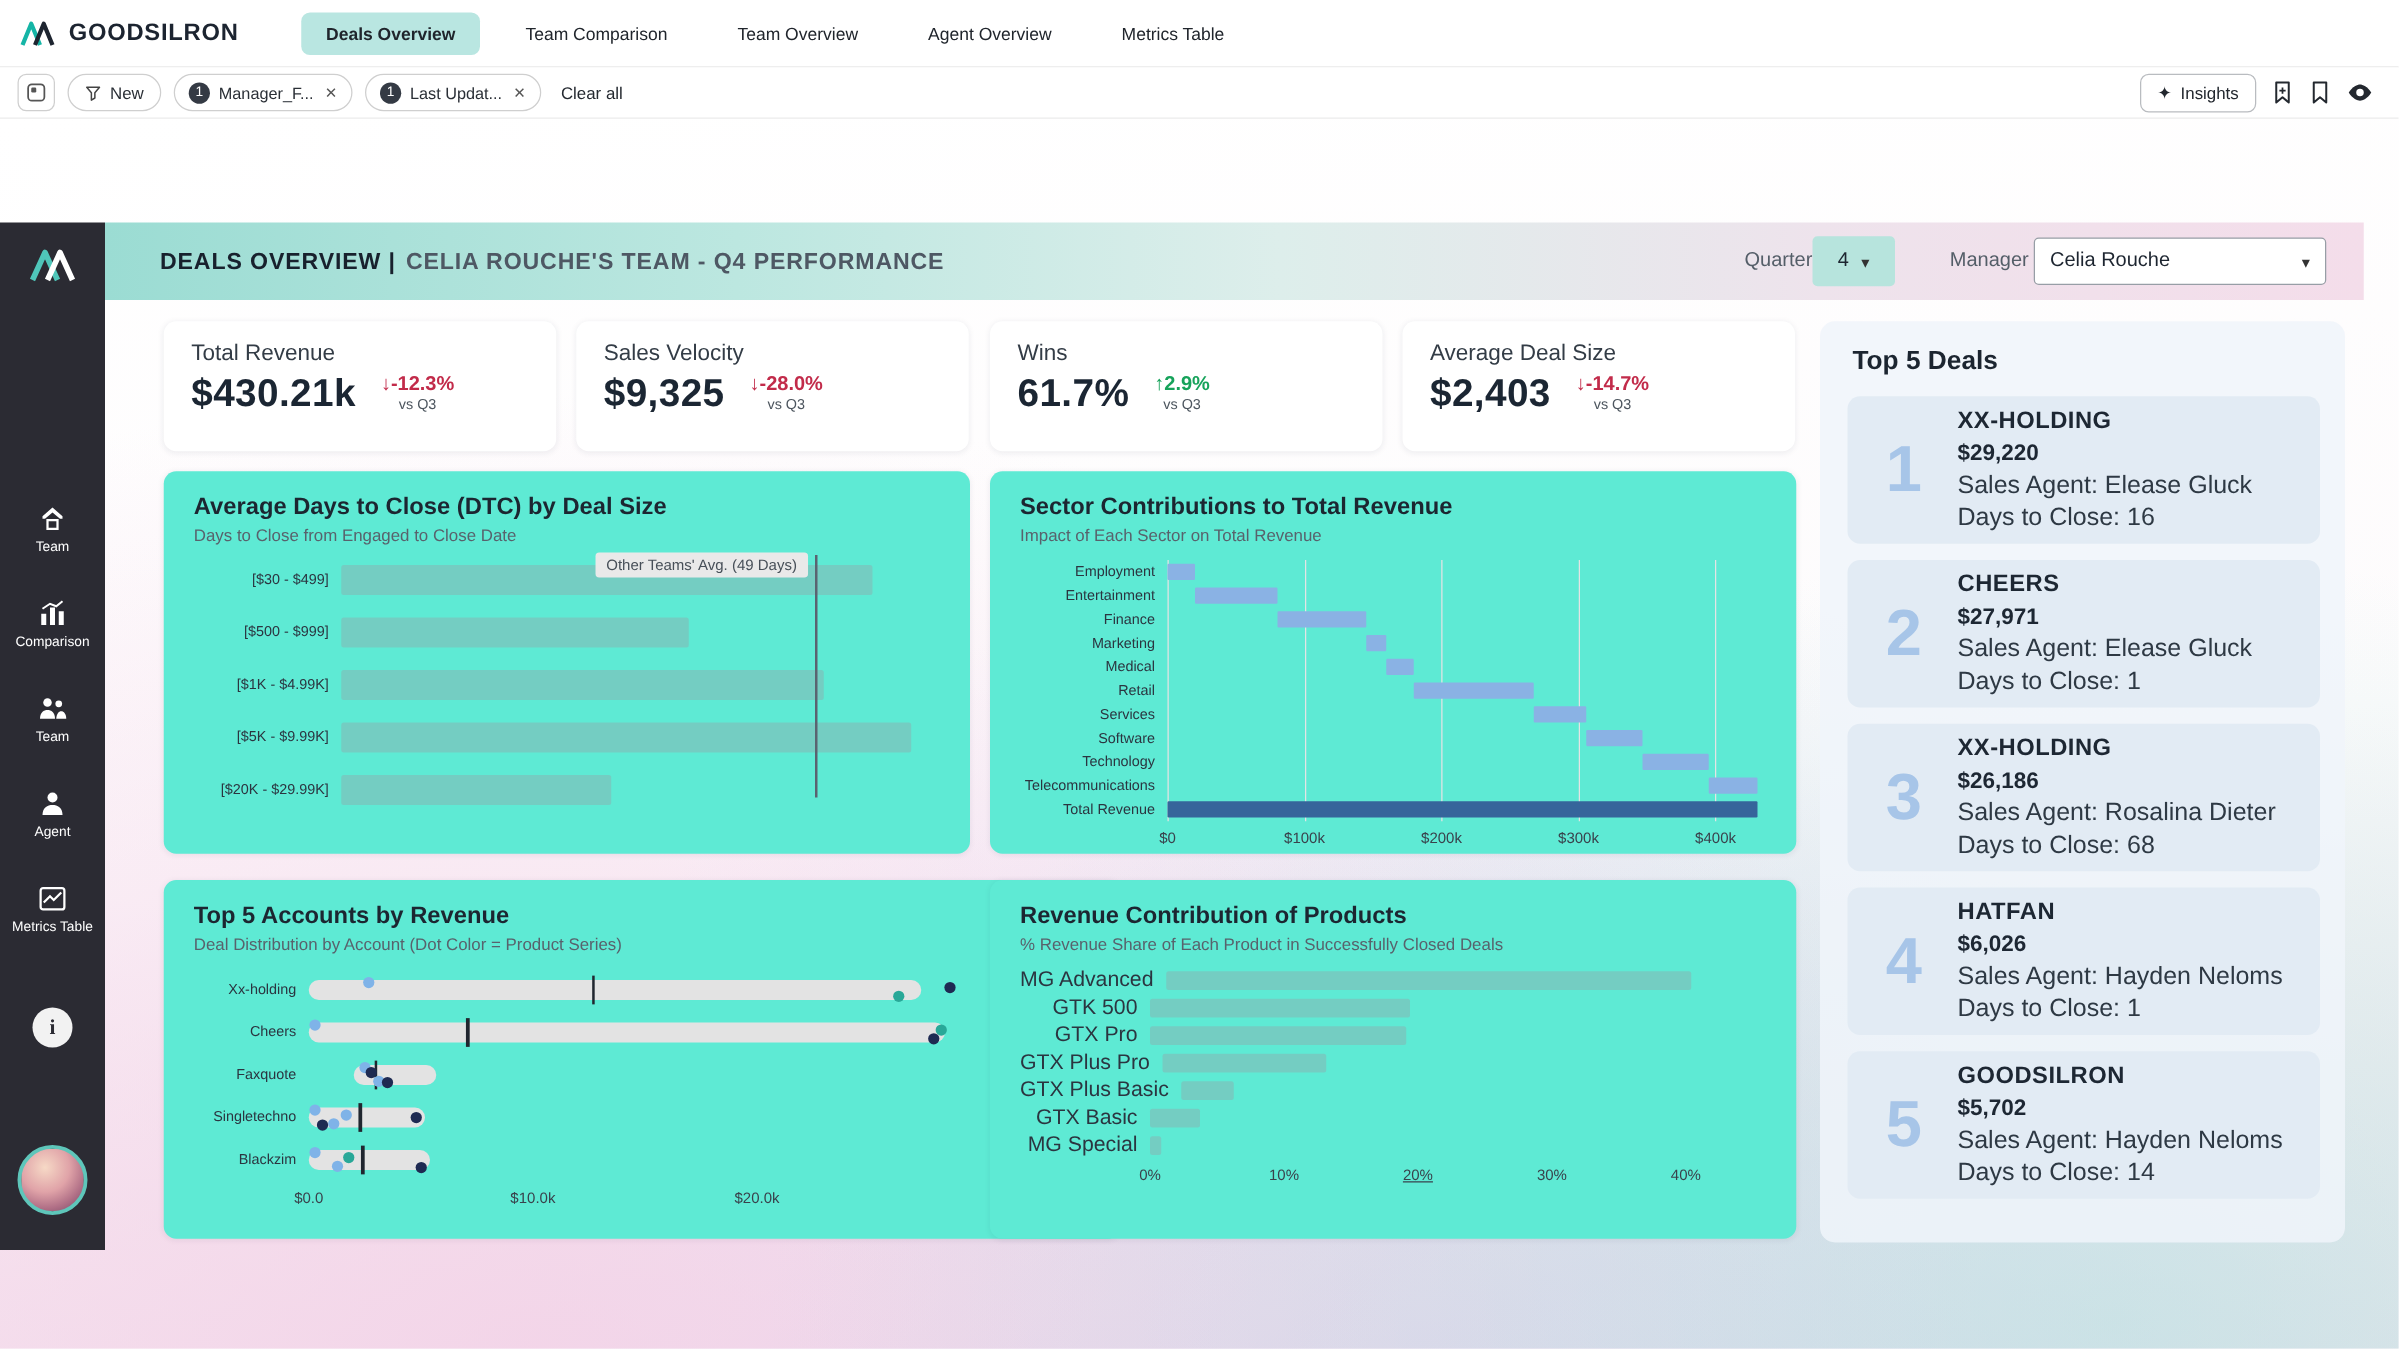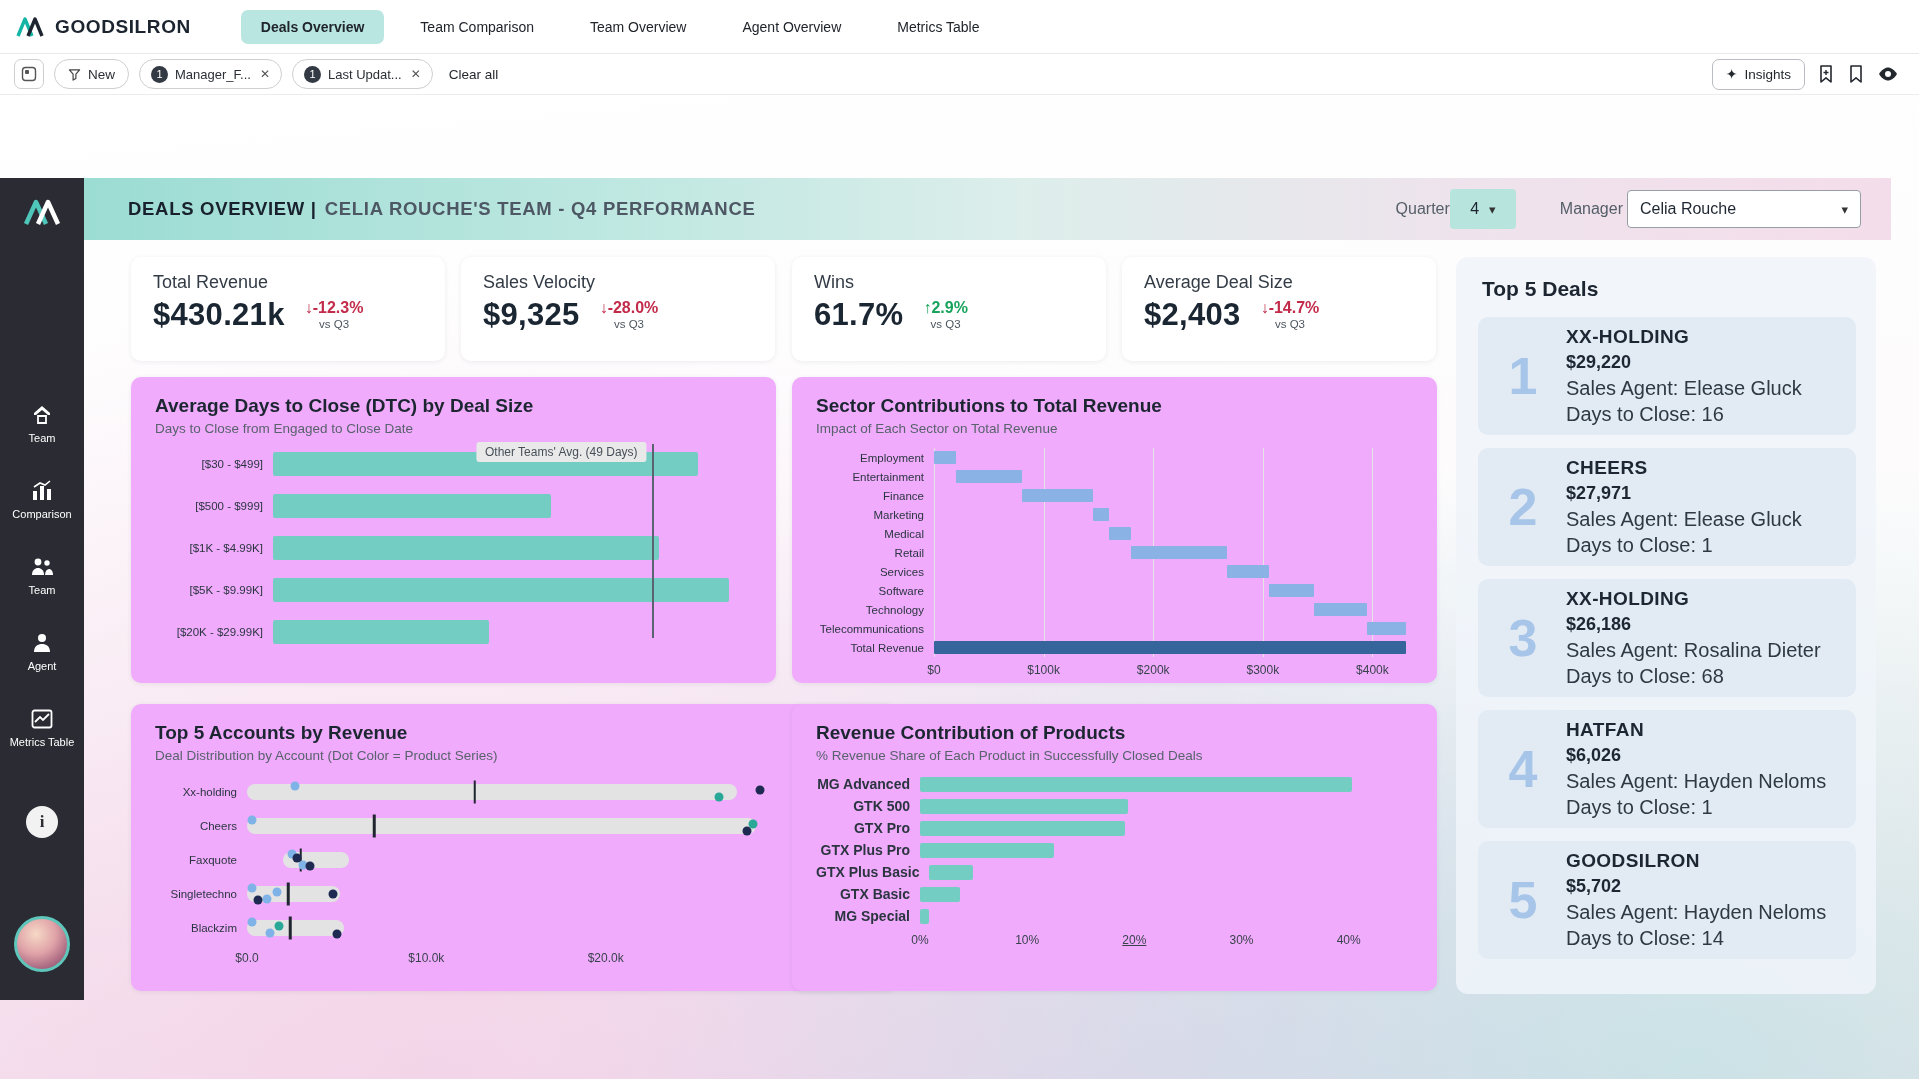--- a/index.html
+++ b/index.html
@@ -74,21 +74,21 @@
   .kpi-title { font-size:18px; color:#333c46; }
   .kpi-main { display:flex; align-items:center; gap:20px; margin-top:4px; }
   .kpi-value { font-size:31px; font-weight:bold; color:#1b2633; letter-spacing:0.3px; }
   .kpi-delta-wrap { display:flex; flex-direction:column; align-items:center; line-height:1.2; }
   .kpi-delta-line { display:flex; align-items:center; font-size:16px; font-weight:bold; }
   .kpi-delta-wrap.down .kpi-delta-line { color:#c22b4a; }
   .kpi-delta-wrap.up .kpi-delta-line { color:#17a35b; }
   .kpi-vs { font-size:11.5px; color:#4c555e; margin-top:1px; }
 
   
-  .card { position:absolute; background:#f0abfc; border-radius:10px; box-shadow:0 1px 5px rgba(30,40,60,0.08);
+  .card { position:absolute; background:#5eead4; border-radius:10px; box-shadow:0 1px 5px rgba(30,40,60,0.08);
           padding:18px 24px; z-index:6; }
   .card-title { font-size:19px; font-weight:bold; color:#1c2631; }
   .card-sub { font-size:13.5px; color:#58626c; margin-top:4px; }
   .rel { position:relative; }
   .cat-label { font-size:11.5px; color:#2b3540; text-align:right; padding-right:10px; flex:0 0 118px; white-space:nowrap; }
   .track { flex:1; position:relative; height:100%; }
   .axis-row { position:relative; height:20px; margin-top:4px; }
   .tick-label { position:absolute; transform:translateX(-50%); font-size:12px; color:#39424c; top:2px; white-space:nowrap; }
   .gridline { position:absolute; top:0; bottom:0; width:1px; background:#e4e4e4; z-index:0; }
 
@@ -114,21 +114,21 @@
   .dp-label { flex:0 0 92px; font-size:11.5px; color:#2b3540; text-align:right; padding-right:10px; white-space:nowrap; }
   #accounts-legend { position:absolute; right:20px; top:72px; display:flex; flex-direction:column; gap:19px; }
   .legend-item { display:flex; align-items:center; gap:8px; }
   .legend-dot { width:11px; height:11px; border-radius:50%; }
   .legend-label { font-size:12.5px; color:#20262f; }
 
   
   #products-plot { margin-top:10px; }
   .pr-row { display:flex; align-items:center; height:22px; position:relative; z-index:1; }
   .pr-bar { position:absolute; left:0; top:3.5px; height:15px; border-radius:2px; }
-  .pr-label { flex:0 0 104px; font-size:14px; color:#2b3540; text-align:right; padding-right:10px; white-space:nowrap;font-weight:bold; }
+  .pr-label { flex:0 0 104px; font-size:17px; color:#2b3540; text-align:right; padding-right:10px; white-space:nowrap; }
 
   
   .top5-panel { position:absolute; left:1456px; top:257px; width:420px; height:737px; background:rgba(240,245,250,0.85);
                 border-radius:12px; z-index:6; padding:20px 20px 0 22px; }
   .top5-title { font-size:21px; font-weight:bold; color:#1c2530; margin-bottom:16px; margin-left:4px; }
   .deal-card { background:#e2ebf4; border-radius:10px; height:118px; margin-bottom:13px; display:flex; align-items:center;
                gap:14px; padding:12px 16px; cursor:pointer; }
   .deal-rank { flex:0 0 58px; font-size:52px; font-weight:bold; color:#a7c5e8; text-align:center; line-height:1; }
   .deal-info { line-height:1.3; }
   .deal-name { font-size:19px; font-weight:bold; color:#1d2733; letter-spacing:0.4px; }

